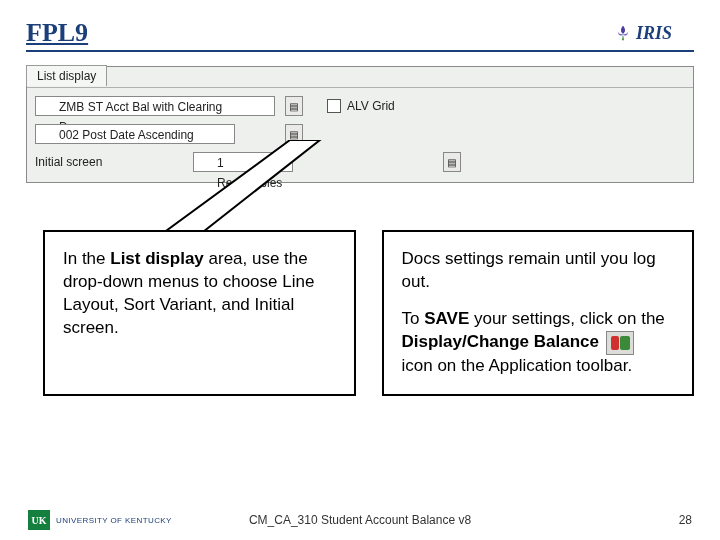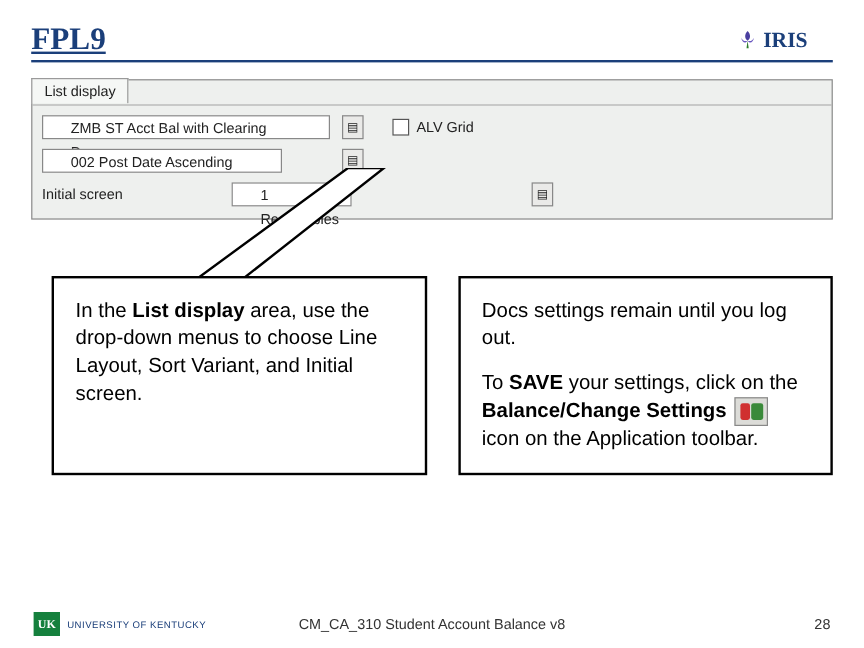--- a/index.html
+++ b/index.html
@@ -33,20 +33,21 @@
   }
   .logo {
     width: 80px;
     height: 30px;
     display: flex;
     align-items: center;
     gap: 4px;
   }
   .logo .iris {
     font-family: Georgia, serif;
+    font-style: italic;
     font-weight: bold;
     font-size: 18px;
     color: #1b3f7a;
   }
   .logo .flower {
     width: 18px;
     height: 18px;
   }
 
   .sap-panel {
@@ -256,21 +257,21 @@
   </svg>
 
   <div class="callouts">
     <div class="callout">
       <span>In the </span><span class="bold">List display</span><span> area, use the drop-down menus to choose Line Layout, Sort Variant, and Initial screen.</span>
     </div>
     <div class="callout">
       <div style="margin-bottom:14px">Docs settings remain until you log out.</div>
       <div>
         <span>To </span><span class="bold">SAVE</span><span> your settings, click on the </span><br>
-        <span class="bold">Balance/Change Settings</span>
+        <span class="bold">Display/Change Balance</span>
         <span class="icon-settings"></span><br>
         <span> icon on the Application toolbar.</span>
       </div>
     </div>
   </div>
 
   <div class="footer">
     <div class="uk">
       <div class="uk-badge">UK</div>
       <div class="uk-text">UNIVERSITY OF KENTUCKY</div>

